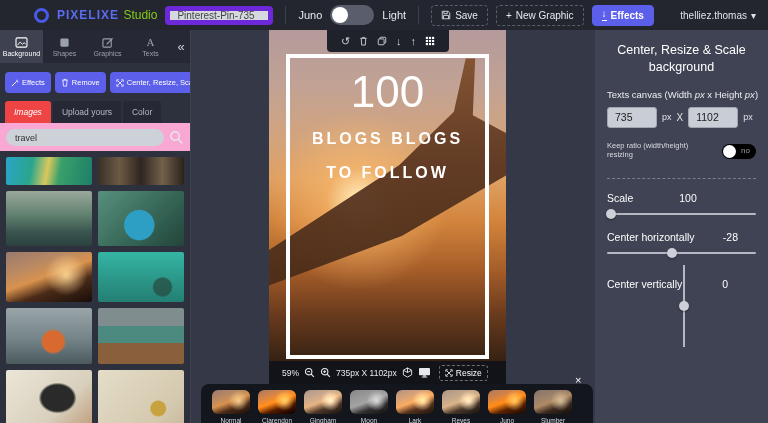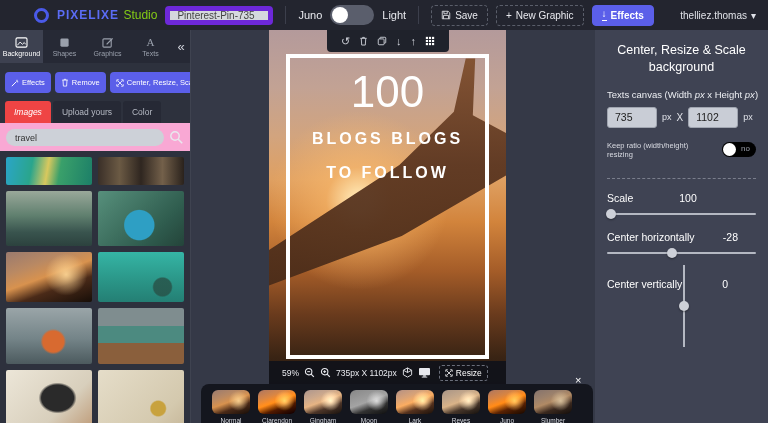--- a/index.html
+++ b/index.html
@@ -113,21 +113,21 @@
   .rightpanel { position:absolute; left:595px; top:30px; width:173px; height:393px; background:#3f4353;
                 padding:12px; color:#fff; }
   .panel-title { text-align:center; font-size:12.5px; line-height:1.35; }
   .resize-caption { font-size:9.5px; margin-top:13px; color:#eceef2; white-space:nowrap; }
   .px-i { font-style:italic; }
   .dim-row { display:flex; align-items:center; gap:5px; margin-top:7px; }
   .dim-input { width:50px; height:21px; background:#c9cdd6; border:1px solid #a0a5b0; border-radius:3px;
                font-size:10.5px; padding:0 7px; color:#222; font-family:inherit; }
   .unit { font-size:9px; color:#e0e2e8; }
   .xsep { font-size:10px; color:#e0e2e8; }
-  .keep-row { display:flex; align-items:center; margin-top:13px; gap:6px; }
+  .keep-row { display:flex; align-items:flex-end; margin-top:13px; gap:6px; }
   .keep-label { font-size:7.5px; color:#d9dbe2; flex:1; }
   .ratio-toggle { width:34px; height:15px; background:#000000; border-radius:8px; position:relative; cursor:pointer; flex-shrink:0; }
   .ratio-thumb { position:absolute; left:1px; top:1px; width:13px; height:13px; border-radius:50%;
                  background:#fff; box-shadow:0 0 2px rgba(0,0,0,.45); }
   .ratio-text { position:absolute; right:6px; top:2px; font-size:8px; color:#9a9eaa; }
   .dash-divider { border-top:1px dashed #7a7e8c; margin-top:19px; }
   .slider-row { display:flex; align-items:center; margin-top:13px; }
   .slider-label { font-size:10.5px; }
   .val { font-size:10.5px; }
   .row-scale .val { margin-left:46px; }

